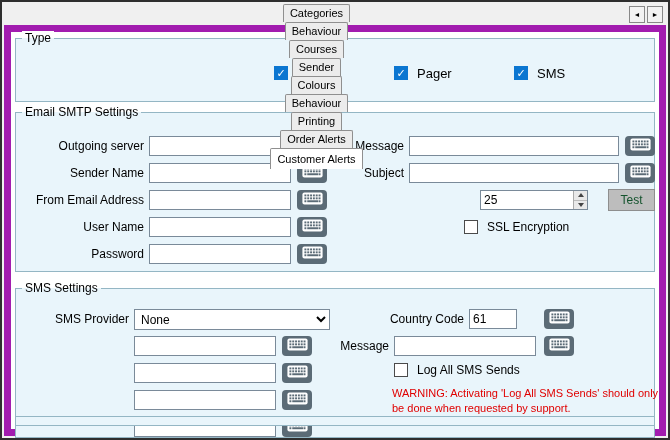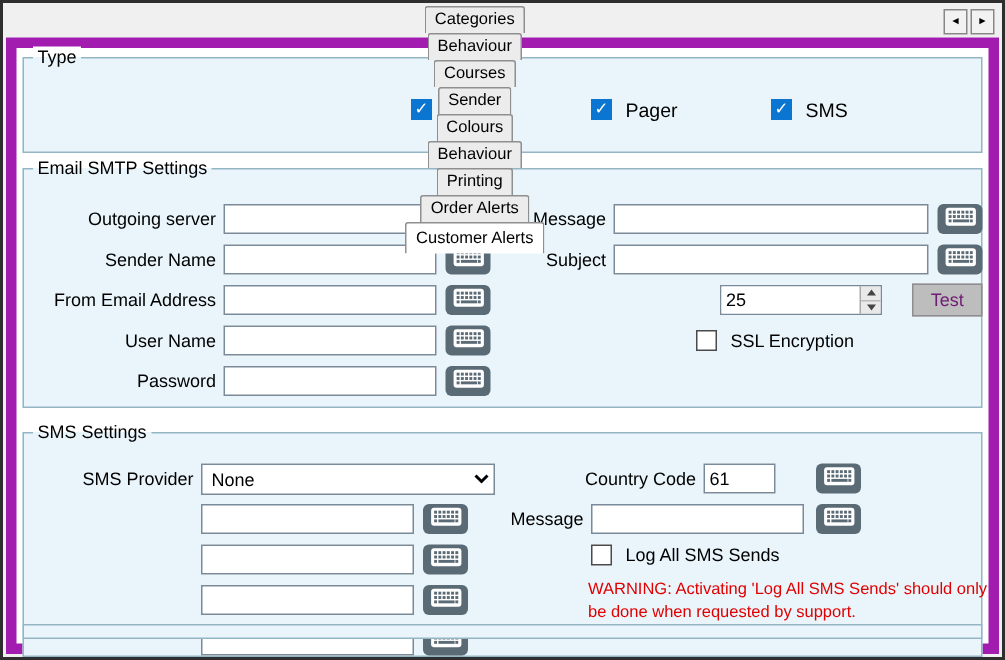--- a/index.html
+++ b/index.html
@@ -63,21 +63,21 @@
   .spin { width: 14px; display: flex; flex-direction: column; border-left: 1px solid #aaa; }
   .spin button {
     flex: 1; border: none; background: #e9e9e9; padding: 0;
     display: flex; align-items: center; justify-content: center; cursor: pointer;
   }
   .spin button + button { border-top: 1px solid #bbb; }
   .tri-up { width: 0; height: 0; border-left: 3px solid transparent; border-right: 3px solid transparent; border-bottom: 4px solid #444; }
   .tri-down { width: 0; height: 0; border-left: 3px solid transparent; border-right: 3px solid transparent; border-top: 4px solid #444; }
   .btn-test {
     position: absolute; height: 22px; border: 1px solid #8e8e8e; background: #bdbdbd;
-    font: inherit; font-size: 12px; color: #701a75; cursor: pointer;
+    font: inherit; font-size: 12px; color: #14532d; cursor: pointer;
   }
   .sel {
     position: absolute; height: 21px; border: 1px solid #7a8a99; background: #fff;
     font: inherit; padding: 0 2px;
   }
   .warning { position: absolute; color: #e00000; font-size: 11px; line-height: 15px; width: 280px; }
   .bottom-strip { position: absolute; left: 4px; right: 4px; bottom: 3px; height: 10px; border: 1px solid #94b6c4; background: #e9f5fb; }
 </style>
 </head>
 <body>

